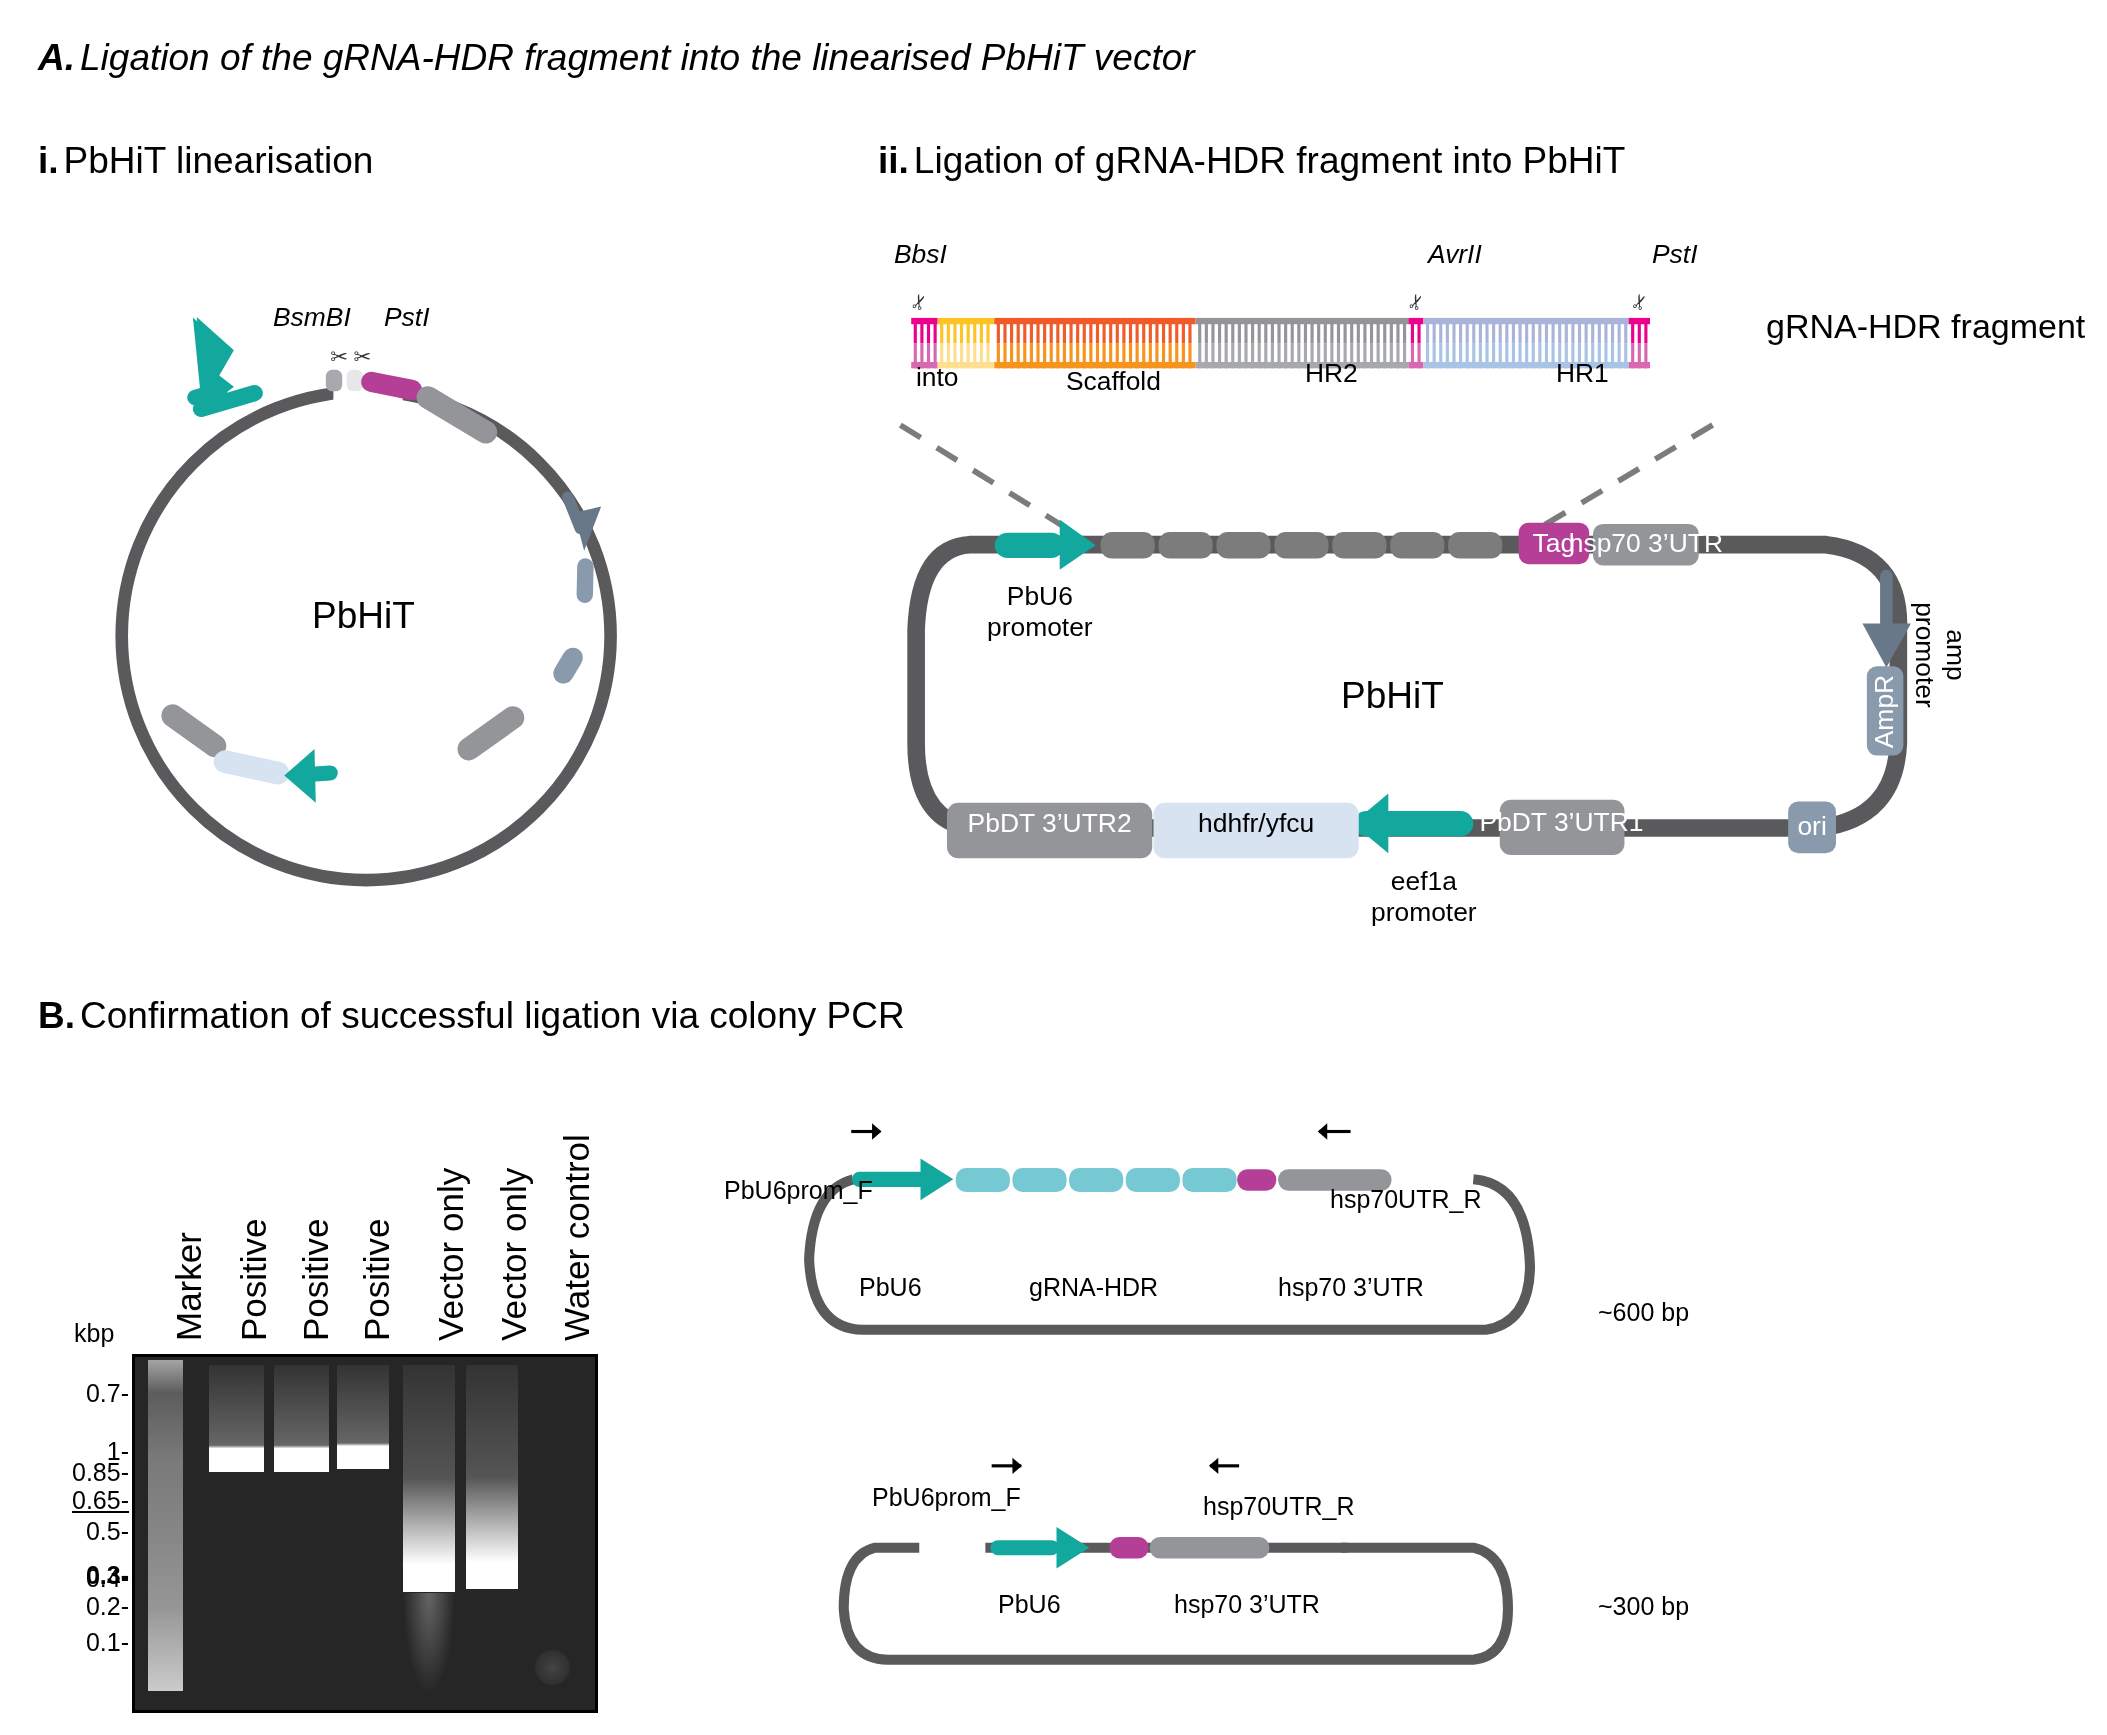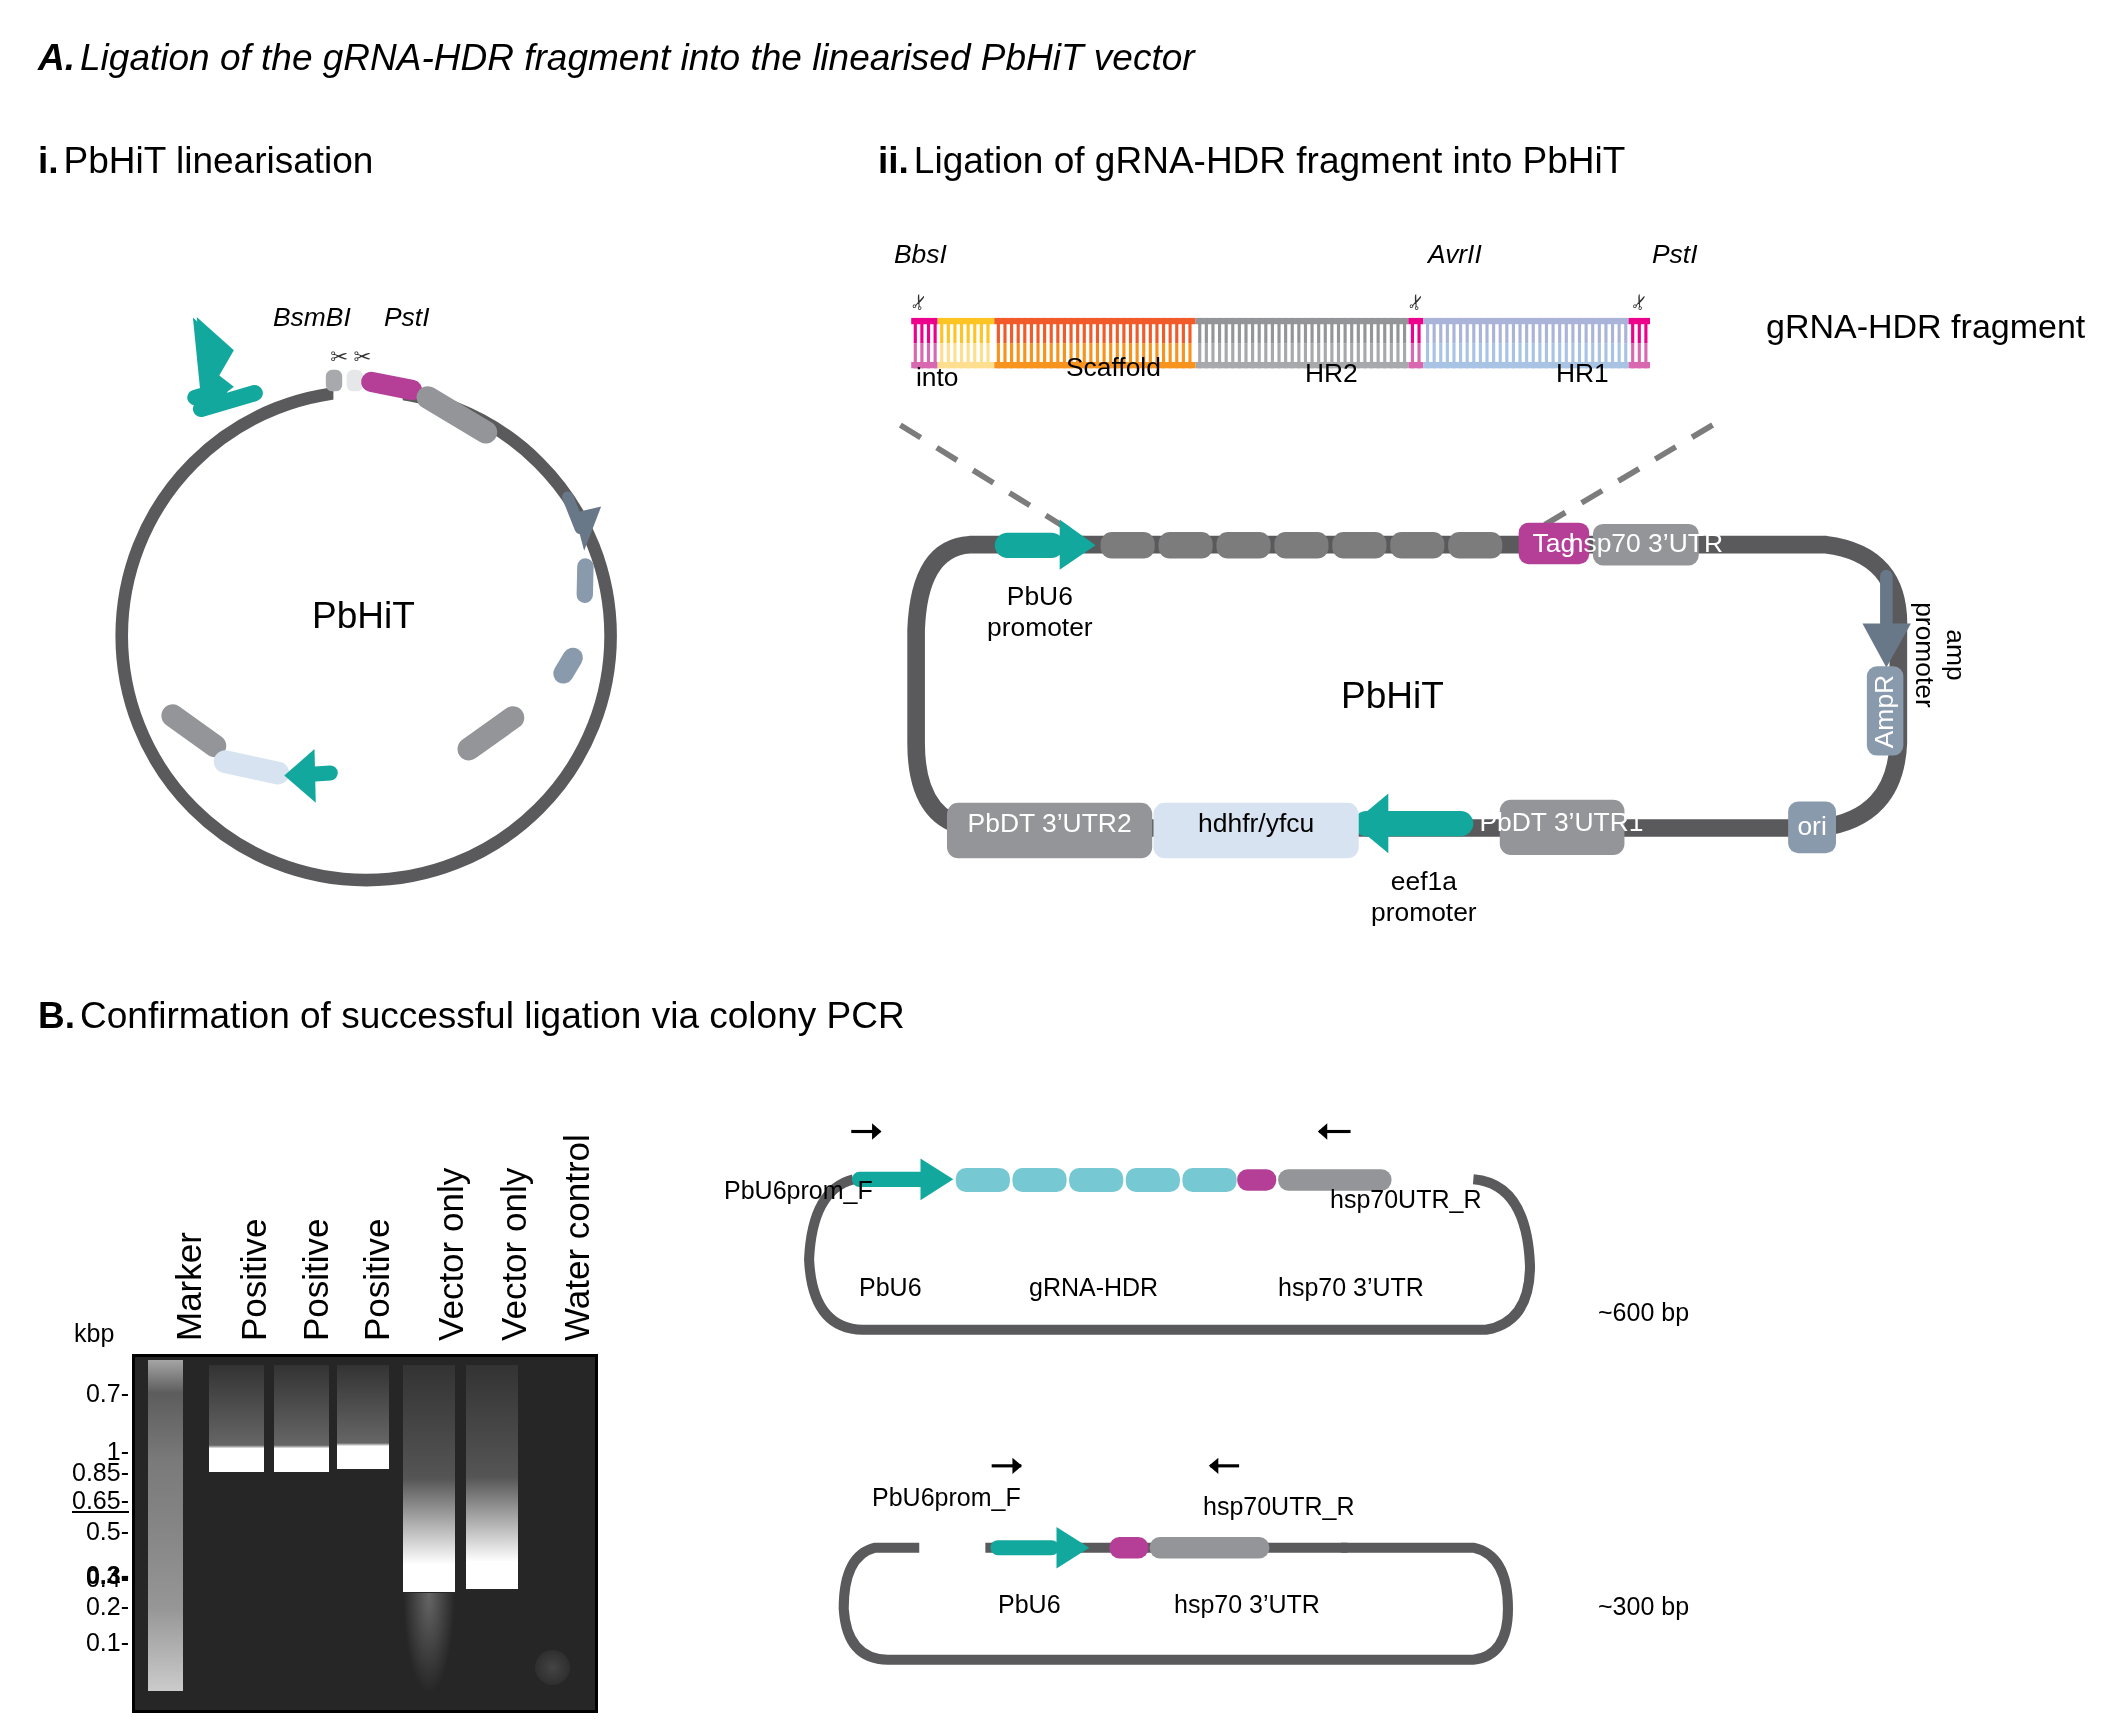--- a/index.html
+++ b/index.html
@@ -399,21 +399,21 @@
       <rect x="1213" y="165" width="5" height="40" fill="#d868b0"></rect>
     </g>
     <text x="52" y="115" font-size="32" fill="#333" transform="rotate(-70 60 105)">✂</text>
     <text x="842" y="115" font-size="32" fill="#333" transform="rotate(-70 850 105)">✂</text>
     <text x="1197" y="115" font-size="32" fill="#333" transform="rotate(-70 1205 105)">✂</text>
   </svg>
 <div class="abs lbl ital" style="left:894px;top:239px;">BbsI</div>
 <div class="abs lbl ital" style="left:1428px;top:239px;">AvrII</div>
 <div class="abs lbl ital" style="left:1652px;top:239px;">PstI</div>
 <div class="abs lbl" style="left:916px;top:362px;">into</div>
-<div class="abs lbl" style="left:1066px;top:352px;">Scaffold</div>
+<div class="abs lbl" style="left:1066px;top:366px;">Scaffold</div>
 <div class="abs lbl" style="left:1305px;top:358px;">HR2</div>
 <div class="abs lbl" style="left:1556px;top:358px;">HR1</div>
 <div class="abs" style="left:1738px;top:307px;font-size:34px;margin-left:28px;">gRNA-HDR fragment</div>
 
 <svg width="2108" height="1736" viewBox="0 0 3348 2757">
   <line x1="1430" y1="675" x2="1760" y2="880" stroke="#7c7c7c" stroke-width="9" stroke-dasharray="38,30"></line>
   <line x1="2720" y1="675" x2="2375" y2="880" stroke="#7c7c7c" stroke-width="9" stroke-dasharray="38,30"></line>
 </svg>
 
 <svg width="2108" height="1736" viewBox="0 0 3348 2757">

